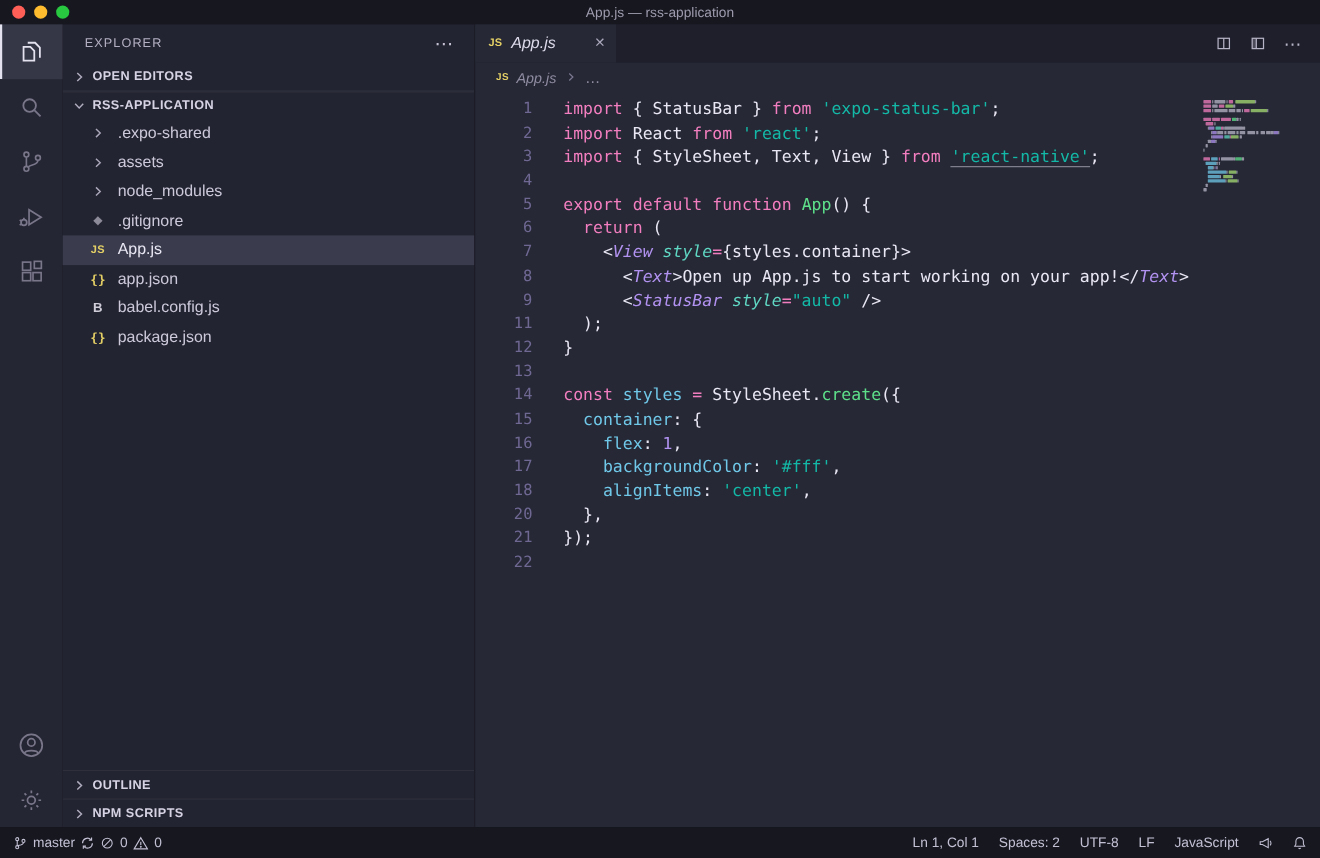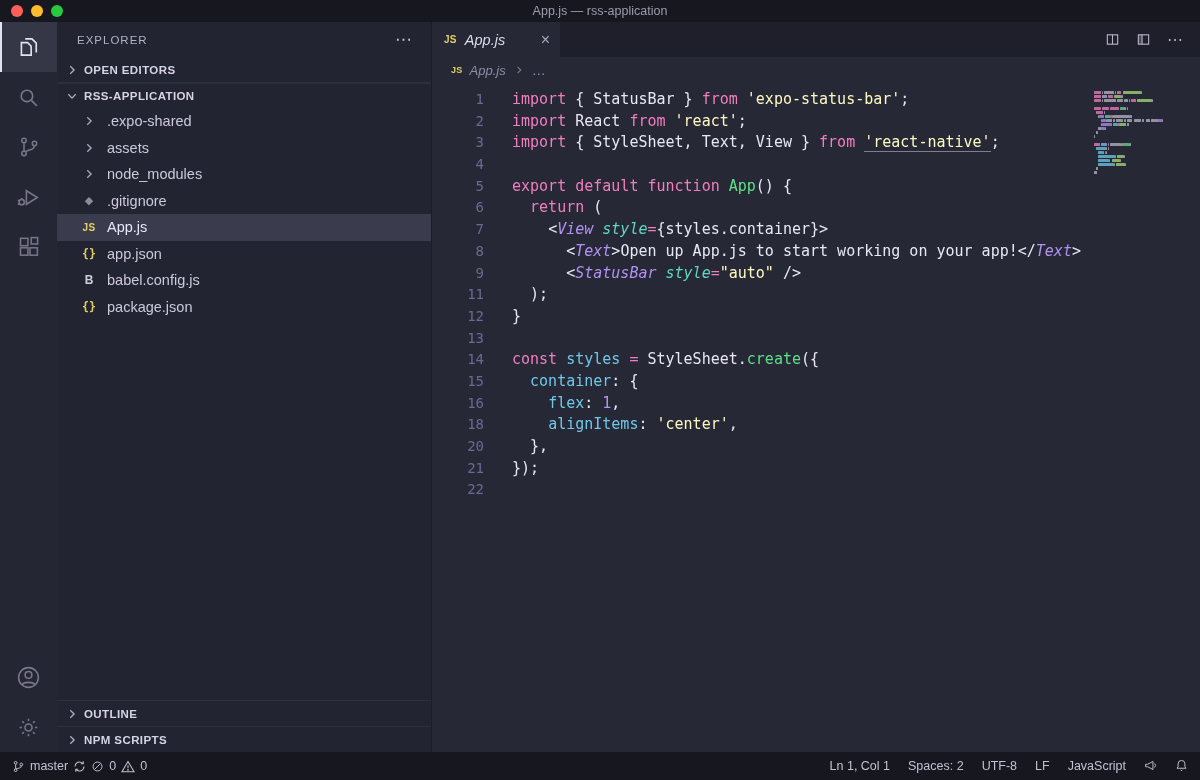--- a/index.html
+++ b/index.html
@@ -58,21 +58,21 @@
   .bc-file { font-style:italic; cursor:pointer; }
   .bc-more { cursor:pointer; font-size:14px; }
 
   .code-wrap { flex:1 1 auto; position:relative; overflow:hidden; padding-top:6px; }
   .code-line { display:flex; height:21.7px; line-height:21.7px; font-family:"DejaVu Sans Mono", monospace; font-size:15px; white-space:pre; }
   .ln { width:52px; flex:0 0 auto; text-align:right; color:#6f6893; font-size:14px; }
   .code-text { padding-left:28px; }
 
   .t-kw  { color:#f27ebf; }
   .t-op  { color:#f27ebf; }
-  .t-str { color:#fef9c3; }
+  .t-str { color:#14b8a6; }
   .t-fn  { color:#5ee08a; }
   .t-tag { color:#b292f0; font-style:italic; }
   .t-attr{ color:#5fd7c2; font-style:italic; }
   .t-cv  { color:#70c8e8; }
   .t-num { color:#b393f2; }
   .t-pl  { color:#e9e7f4; }
   .t-pun { color:#e9e7f4; }
   .t-u   { border-bottom:1px solid rgba(199,196,214,.55); }
 
   
@@ -85,21 +85,21 @@
   .mm-fn  { background:#5ee08a; }
   .mm-tag { background:#b292f0; }
   .mm-attr{ background:#5fd7c2; }
   .mm-cv  { background:#70c8e8; }
   .mm-num { background:#b393f2; }
   .mm-pl,.mm-pun { background:#b9b7c9; }
 
   
   .statusbar { height:28px; background:#16171f; display:flex; align-items:center; padding:0 12px; color:#c3c0d4; font-size:12.5px; flex:0 0 auto; }
   .sb-left { display:flex; align-items:center; gap:5px; }
-  .sb-right { margin-left:auto; display:flex; align-items:flex-start; gap:18px; }
+  .sb-right { margin-left:auto; display:flex; align-items:center; gap:18px; }
   .status-item { display:flex; align-items:center; gap:5px; cursor:pointer; white-space:nowrap; }
   .spin { animation:spin 1.1s linear infinite; }
   @keyframes spin { to { transform:rotate(360deg); } }
 </style>
 </head>
 <body>
 
 <div class="window">
 
   <div class="titlebar">
@@ -303,20 +303,21 @@
             <div class="code-line"><span class="ln">6</span><span class="code-text"><span class="t-pl">  </span><span class="t-kw">return</span><span class="t-pun"> (</span></span></div>
             <div class="code-line"><span class="ln">7</span><span class="code-text"><span class="t-pl">    </span><span class="t-pun">&lt;</span><span class="t-tag">View</span><span class="t-pl"> </span><span class="t-attr">style</span><span class="t-op">=</span><span class="t-pun">{</span><span class="t-pl">styles.container</span><span class="t-pun">}&gt;</span></span></div>
             <div class="code-line"><span class="ln">8</span><span class="code-text"><span class="t-pl">      </span><span class="t-pun">&lt;</span><span class="t-tag">Text</span><span class="t-pun">&gt;</span><span class="t-pl">Open up App.js to start working on your app!</span><span class="t-pun">&lt;/</span><span class="t-tag">Text</span><span class="t-pun">&gt;</span></span></div>
             <div class="code-line"><span class="ln">9</span><span class="code-text"><span class="t-pl">      </span><span class="t-pun">&lt;</span><span class="t-tag">StatusBar</span><span class="t-pl"> </span><span class="t-attr">style</span><span class="t-op">=</span><span class="t-str">"auto"</span><span class="t-pun"> /&gt;</span></span></div>
             <div class="code-line"><span class="ln">11</span><span class="code-text"><span class="t-pun">  );</span></span></div>
             <div class="code-line"><span class="ln">12</span><span class="code-text"><span class="t-pun">}</span></span></div>
             <div class="code-line"><span class="ln">13</span><span class="code-text"></span></div>
             <div class="code-line"><span class="ln">14</span><span class="code-text"><span class="t-kw">const </span><span class="t-cv">styles</span><span class="t-op"> = </span><span class="t-pl">StyleSheet</span><span class="t-pun">.</span><span class="t-fn">create</span><span class="t-pun">({</span></span></div>
             <div class="code-line"><span class="ln">15</span><span class="code-text"><span class="t-pl">  </span><span class="t-cv">container</span><span class="t-pun">: {</span></span></div>
             <div class="code-line"><span class="ln">16</span><span class="code-text"><span class="t-pl">    </span><span class="t-cv">flex</span><span class="t-pun">: </span><span class="t-num">1</span><span class="t-pun">,</span></span></div>
+            <div class="code-line"><span class="ln">17</span><span class="code-text"><span class="t-pl">    </span><span class="t-cv">backgroundColor</span><span class="t-pun">: </span><span class="t-str">'#fff'</span><span class="t-pun">,</span></span></div>
             <div class="code-line"><span class="ln">18</span><span class="code-text"><span class="t-pl">    </span><span class="t-cv">alignItems</span><span class="t-pun">: </span><span class="t-str">'center'</span><span class="t-pun">,</span></span></div>
             <div class="code-line"><span class="ln">20</span><span class="code-text"><span class="t-pun">  },</span></span></div>
             <div class="code-line"><span class="ln">21</span><span class="code-text"><span class="t-pun">});</span></span></div>
             <div class="code-line"><span class="ln">22</span><span class="code-text"></span></div>
           </div>
         <div class="minimap" id="minimap">
             <div class="mm-row">
               <span class="mm-seg mm-kw" style="width: 6.6px;"></span>
               <span style="width: 1.1px;"></span>
               <span class="mm-seg mm-pun" style="width: 1.1px;"></span>

